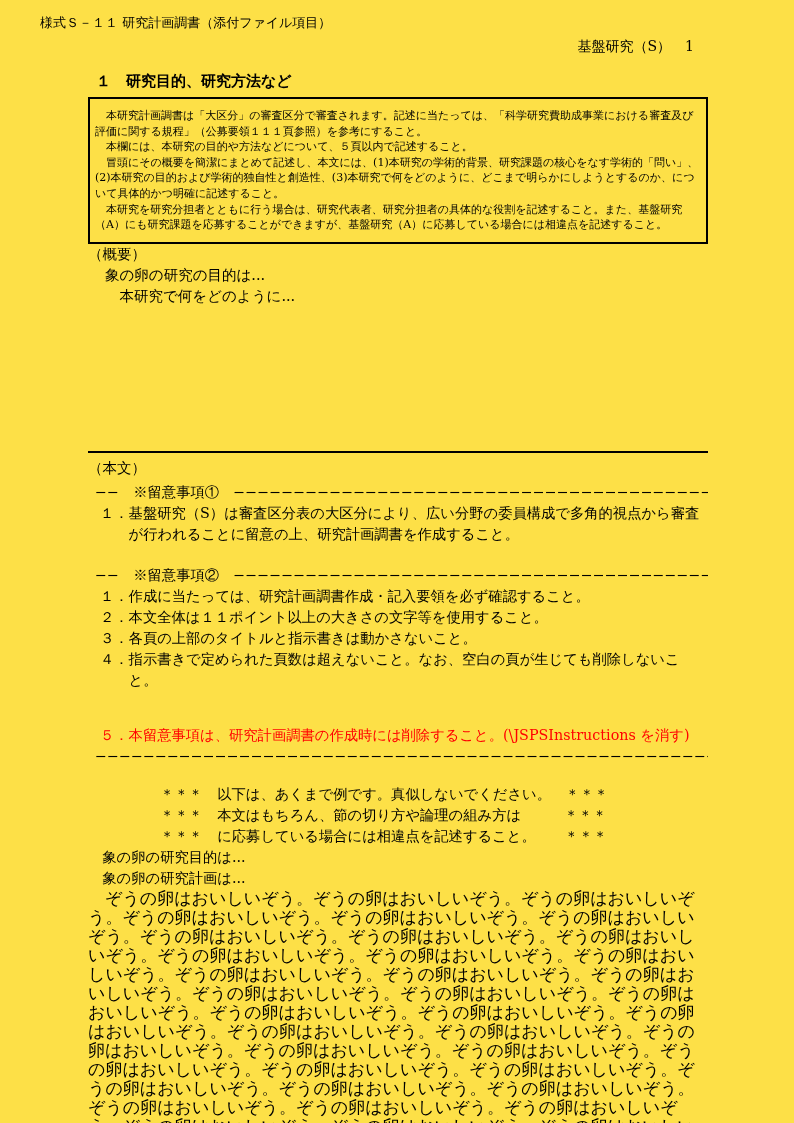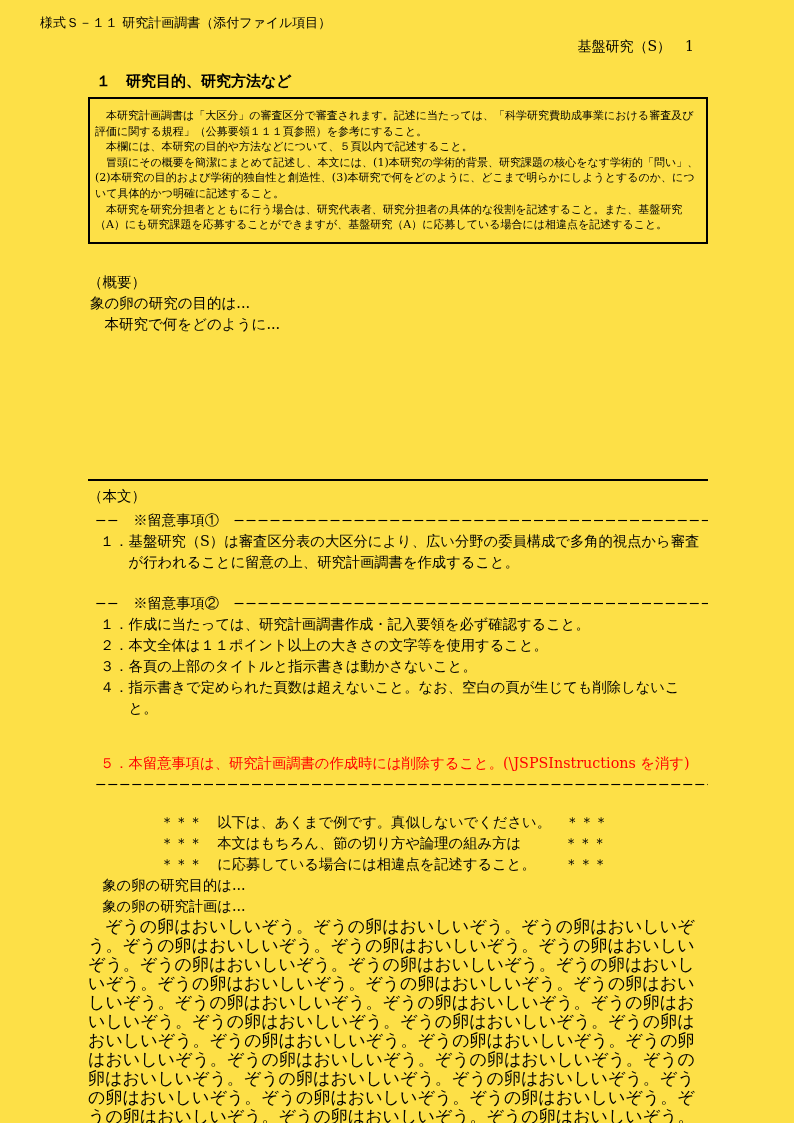--- a/index.html
+++ b/index.html
@@ -13,22 +13,22 @@
     color: #000000;
     font-family: "DejaVu Serif", "Liberation Serif", serif;
     padding: 14px 86px 0 88px;
     overflow: hidden;
   }
   .form-label { margin-left: -48px; font-size: 13px; line-height: 18px; }
   .header-right { font-size: 14px; line-height: 20px; margin-top: 4px; padding-right: 14px; text-align: right; }
   .section-title { font-size: 15px; font-weight: bold; margin: 16px 0 6px 8px; }
   .instruction-box { border: 2px solid #000; padding: 9px 5px; font-size: 11px; line-height: 15.6px; }
   .instruction-box p { margin: 0; }
-  .summary-heading { font-size: 14.5px; line-height: 21px; margin-top: 28px; }
-  .summary-line { font-size: 14.5px; line-height: 21px; margin-left: 2px; }
+  .summary-heading { font-size: 14.5px; line-height: 21px; margin-top: 0; }
+  .summary-line { font-size: 14.5px; line-height: 21px; margin-left: 17px; }
   .divider { border: none; border-top: 2px solid #000; margin-top: 144px; width: 100%; }
   .body-heading { font-size: 14.5px; line-height: 21px; margin-top: 5px; }
   .dash-line { white-space: nowrap; overflow: hidden; }
   .note-header { font-size: 14.3px; line-height: 21px; margin-top: 3px; margin-left: 7px; }
   .note-header.note2 { margin-top: 20px; }
   .note-item { font-size: 14.3px; line-height: 21px; margin-left: 12px; padding-left: 2em; text-indent: -2em; }
   .closing-dashes { font-size: 14.3px; line-height: 21px; margin-left: 7px; }
   .example-notes { margin-top: 17px; margin-left: 72px; }
   .example-note { font-size: 14.3px; line-height: 21px; white-space: pre; }
   .body-line { font-size: 14.3px; line-height: 21px; }

